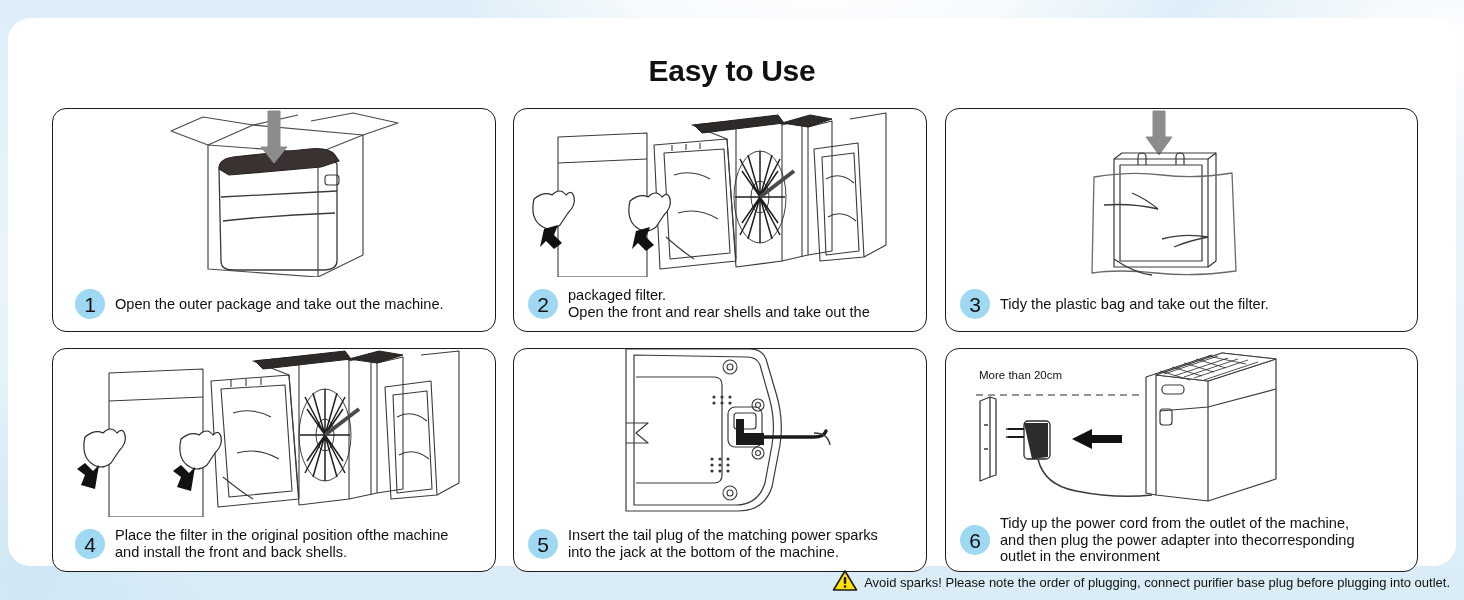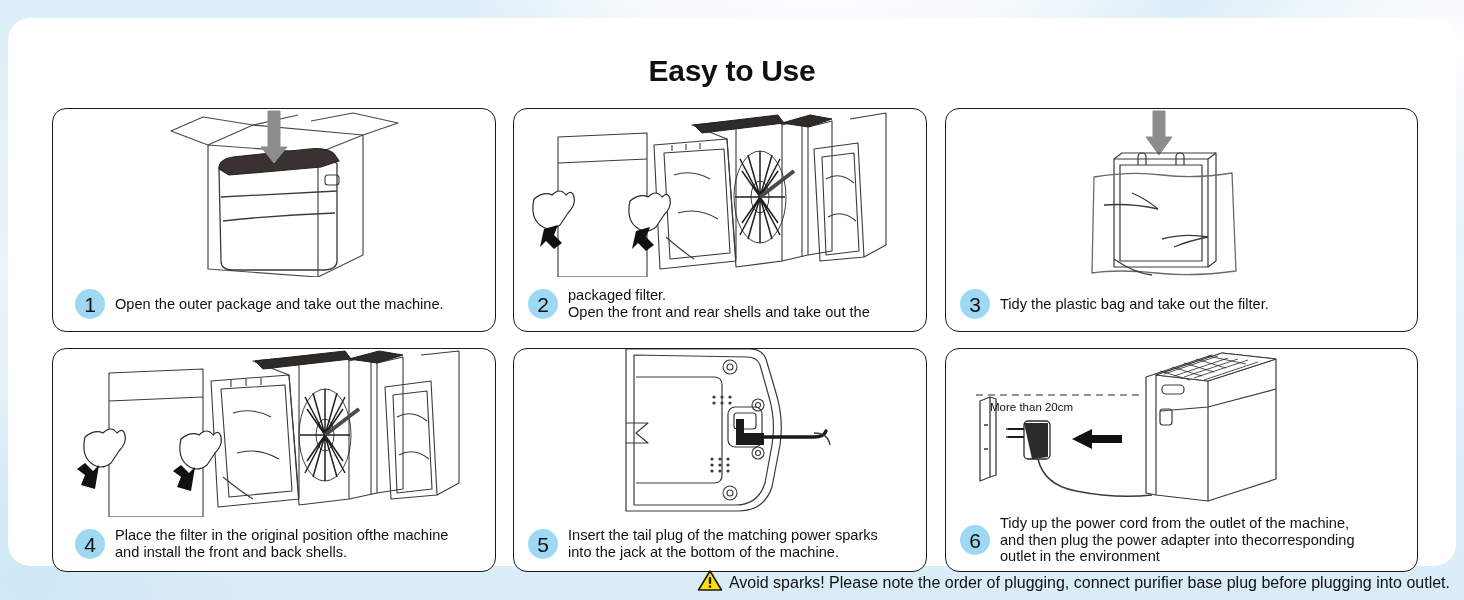--- a/index.html
+++ b/index.html
@@ -58,21 +58,21 @@
   .p2 .badge,.p3 .badge,.p5 .badge,.p6 .badge{margin-left:14px;}
   .captext{
     font-size:14.6px;color:#111;line-height:1.16;
   }
   .captext .ln{display:block;white-space:nowrap;}
 
   .warn{
     position:absolute;right:14px;bottom:4px;
     display:flex;align-items:center;gap:6px;
   }
-  .warn-text{font-size:16px;color:#111;white-space:nowrap;}
+  .warn-text{font-size:13px;color:#111;white-space:nowrap;}
   .lbl20{
     position:absolute;font-size:11.5px;color:#111;white-space:nowrap;
   }
 </style>
 </head>
 <body>
 
 <div class="bg-glow"></div>
 
 <div class="card"></div>
@@ -344,21 +344,21 @@
         <g stroke="#1a1a1a" stroke-width="2" fill="none">
           <path d="M62 80 L78 80 M62 88 L78 88"></path>
         </g>
 
         <path d="M92 110 Q98 136 130 142 Q170 150 206 146" fill="none" stroke="#3a3a3a" stroke-width="1.5"></path>
 
         <path d="M176 86 L146 86 L146 80 L126 90 L146 100 L146 94 L176 94 Z" fill="#111"></path>
 
         <path d="M30 46 L198 46" stroke="#2a2a2a" stroke-width="1.2" stroke-dasharray="7 5" fill="none"></path>
       </svg>
-      <div class="lbl20" style="left:44px;top:20px;margin-top:32px;">More than 20cm</div>
+      <div class="lbl20" style="left:33px;top:20px;">More than 20cm</div>
     </div>
     <div class="cap">
       <div class="badge">6</div>
       <div class="captext">
         <span class="ln">Tidy up the power cord from the outlet of the machine,</span>
         <span class="ln">and then plug the power adapter into thecorresponding</span>
         <span class="ln">outlet in the environment</span>
       </div>
     </div>
   </div>

